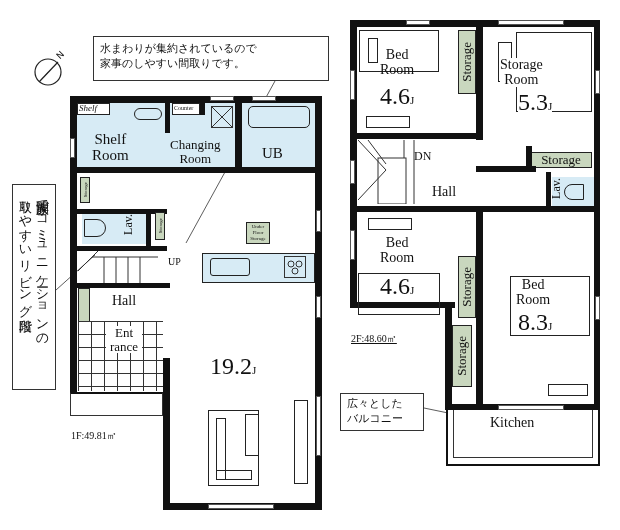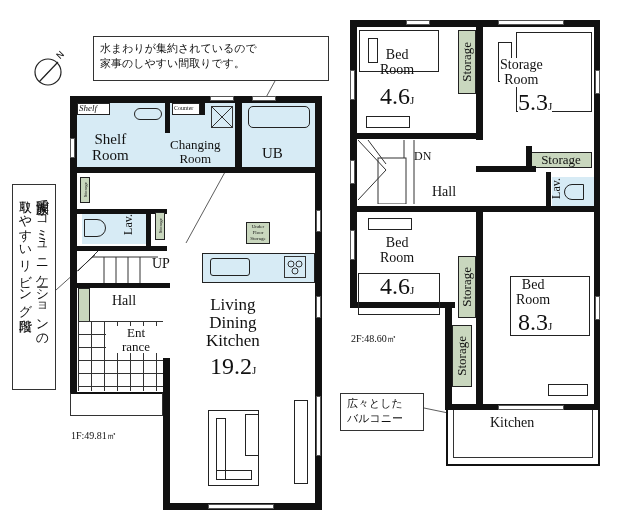--- a/index.html
+++ b/index.html
@@ -101,50 +101,45 @@
   <div class="wall" style="left:7px;top:150px;width:90px;height:5px;"></div>
 
   <svg width="80" height="32" style="left:8px;top:155px;">
     <line x1="14" y1="6" x2="80" y2="6" stroke="#333"></line>
     <line x1="26" y1="6" x2="26" y2="32" stroke="#333"></line>
     <line x1="38" y1="6" x2="38" y2="32" stroke="#333"></line>
     <line x1="50" y1="6" x2="50" y2="32" stroke="#333"></line>
     <line x1="62" y1="6" x2="62" y2="32" stroke="#333"></line>
     <line x1="0" y1="20" x2="20" y2="0" stroke="#333"></line>
   </svg>
-  <span class="lbl" style="left:82px;top:161px;font-size:14px;">UP</span>
+  <span class="lbl" style="left:98px;top:161px;font-size:10px;">UP</span>
   <div class="wall" style="left:7px;top:187px;width:93px;height:5px;"></div>
   <div class="stor" style="left:8px;top:192px;width:12px;height:50px;"></div>
   <span class="lbl" style="left:42px;top:198px;font-size:14px;">Hall</span>
 
   <div class="abs" style="left:8px;top:225px;width:85px;height:70px;background-image:linear-gradient(#333 1px,transparent 1px),linear-gradient(90deg,#333 1px,transparent 1px);background-size:13px 13px;background-color:#fff;"></div>
-  <div class="lbl" style="left:36px;top:230px;font-size:13px;background:#fff;padding:0 16px;">
+  <div class="lbl" style="left:36px;top:230px;font-size:13px;background:#fff;padding:0 4px;">
     <div>Ent</div>
       <div>rance</div>
   </div>
   <div class="abs" style="left:0;top:296px;width:93px;height:24px;border:1px solid #333;border-top:2px solid #111;background:#fff;"></div>
 
   <div class="stor" style="left:176px;top:126px;width:24px;height:22px;flex-direction:column;font-size:5px;line-height:6px;">
     <span style="font-size:5px;">Under</span>
       <span style="font-size:5px;">Floor</span>
       <span style="font-size:5px;">Storage</span>
   </div>
   <div class="abs" style="left:132px;top:157px;width:113px;height:30px;background:#d7ebf5;border:1px solid #222;"></div>
   <div class="fix" style="left:140px;top:162px;width:40px;height:18px;border-radius:3px;"></div>
   <svg width="22" height="22" style="left:214px;top:160px;">
       <rect x="0.5" y="0.5" width="21" height="21" fill="none" stroke="#333"></rect>
       <circle cx="7" cy="8" r="3" fill="none" stroke="#333"></circle>
       <circle cx="15" cy="8" r="3" fill="none" stroke="#333"></circle>
       <circle cx="11" cy="15" r="3" fill="none" stroke="#333"></circle>
     </svg>
-  <div class="lbl" style="left:136px;top:200px;font-size:17px;line-height:18px;">
-    <div>Living</div>
-      <div>Dining</div>
-      <div>Kitchen</div>
-  </div>
   <div class="lbl size" style="left:140px;top:258px;">
     <span>19.2</span><small>J</small>
   </div>
   <div class="fix" style="left:138px;top:314px;width:51px;height:76px;"></div>
   <div class="fix" style="left:146px;top:322px;width:10px;height:62px;"></div>
   <div class="fix" style="left:146px;top:374px;width:36px;height:10px;"></div>
   <div class="fix" style="left:175px;top:318px;width:14px;height:42px;"></div>
   <div class="fix" style="left:224px;top:304px;width:14px;height:84px;"></div>
   <div class="win" style="left:246px;top:114px;width:5px;height:22px;"></div>
   <div class="win" style="left:246px;top:200px;width:5px;height:22px;"></div>
@@ -234,19 +229,19 @@
   <div class="win" style="left:245px;top:50px;width:5px;height:24px;"></div>
   <div class="win" style="left:0;top:140px;width:5px;height:24px;"></div>
   <div class="win" style="left:0;top:210px;width:5px;height:30px;"></div>
   <div class="win" style="left:245px;top:276px;width:5px;height:24px;"></div>
   <div class="win" style="left:148px;top:385px;width:66px;height:5px;"></div>
 
   <div class="abs" style="left:96px;top:390px;width:154px;height:56px;border:2px solid #111;border-top:none;background:#fff;">
     <div class="abs" style="left:5px;top:0;width:140px;height:48px;border:1px solid #333;border-top:none;"></div>
   </div>
   <span class="lbl" style="left:140px;top:396px;font-size:14px;">Kitchen</span>
-  <span class="area" style="left:1px;top:312px;">2F:48.60㎡</span>
+  <span class="area" style="left:1px;top:312px;text-decoration:underline;">2F:48.60㎡</span>
 </div>
 
 <div class="callout" style="left:340px;top:393px;width:84px;height:38px;">
   <div>広々とした</div>
   <div>バルコニー</div>
 </div>
 
 </body></html>

